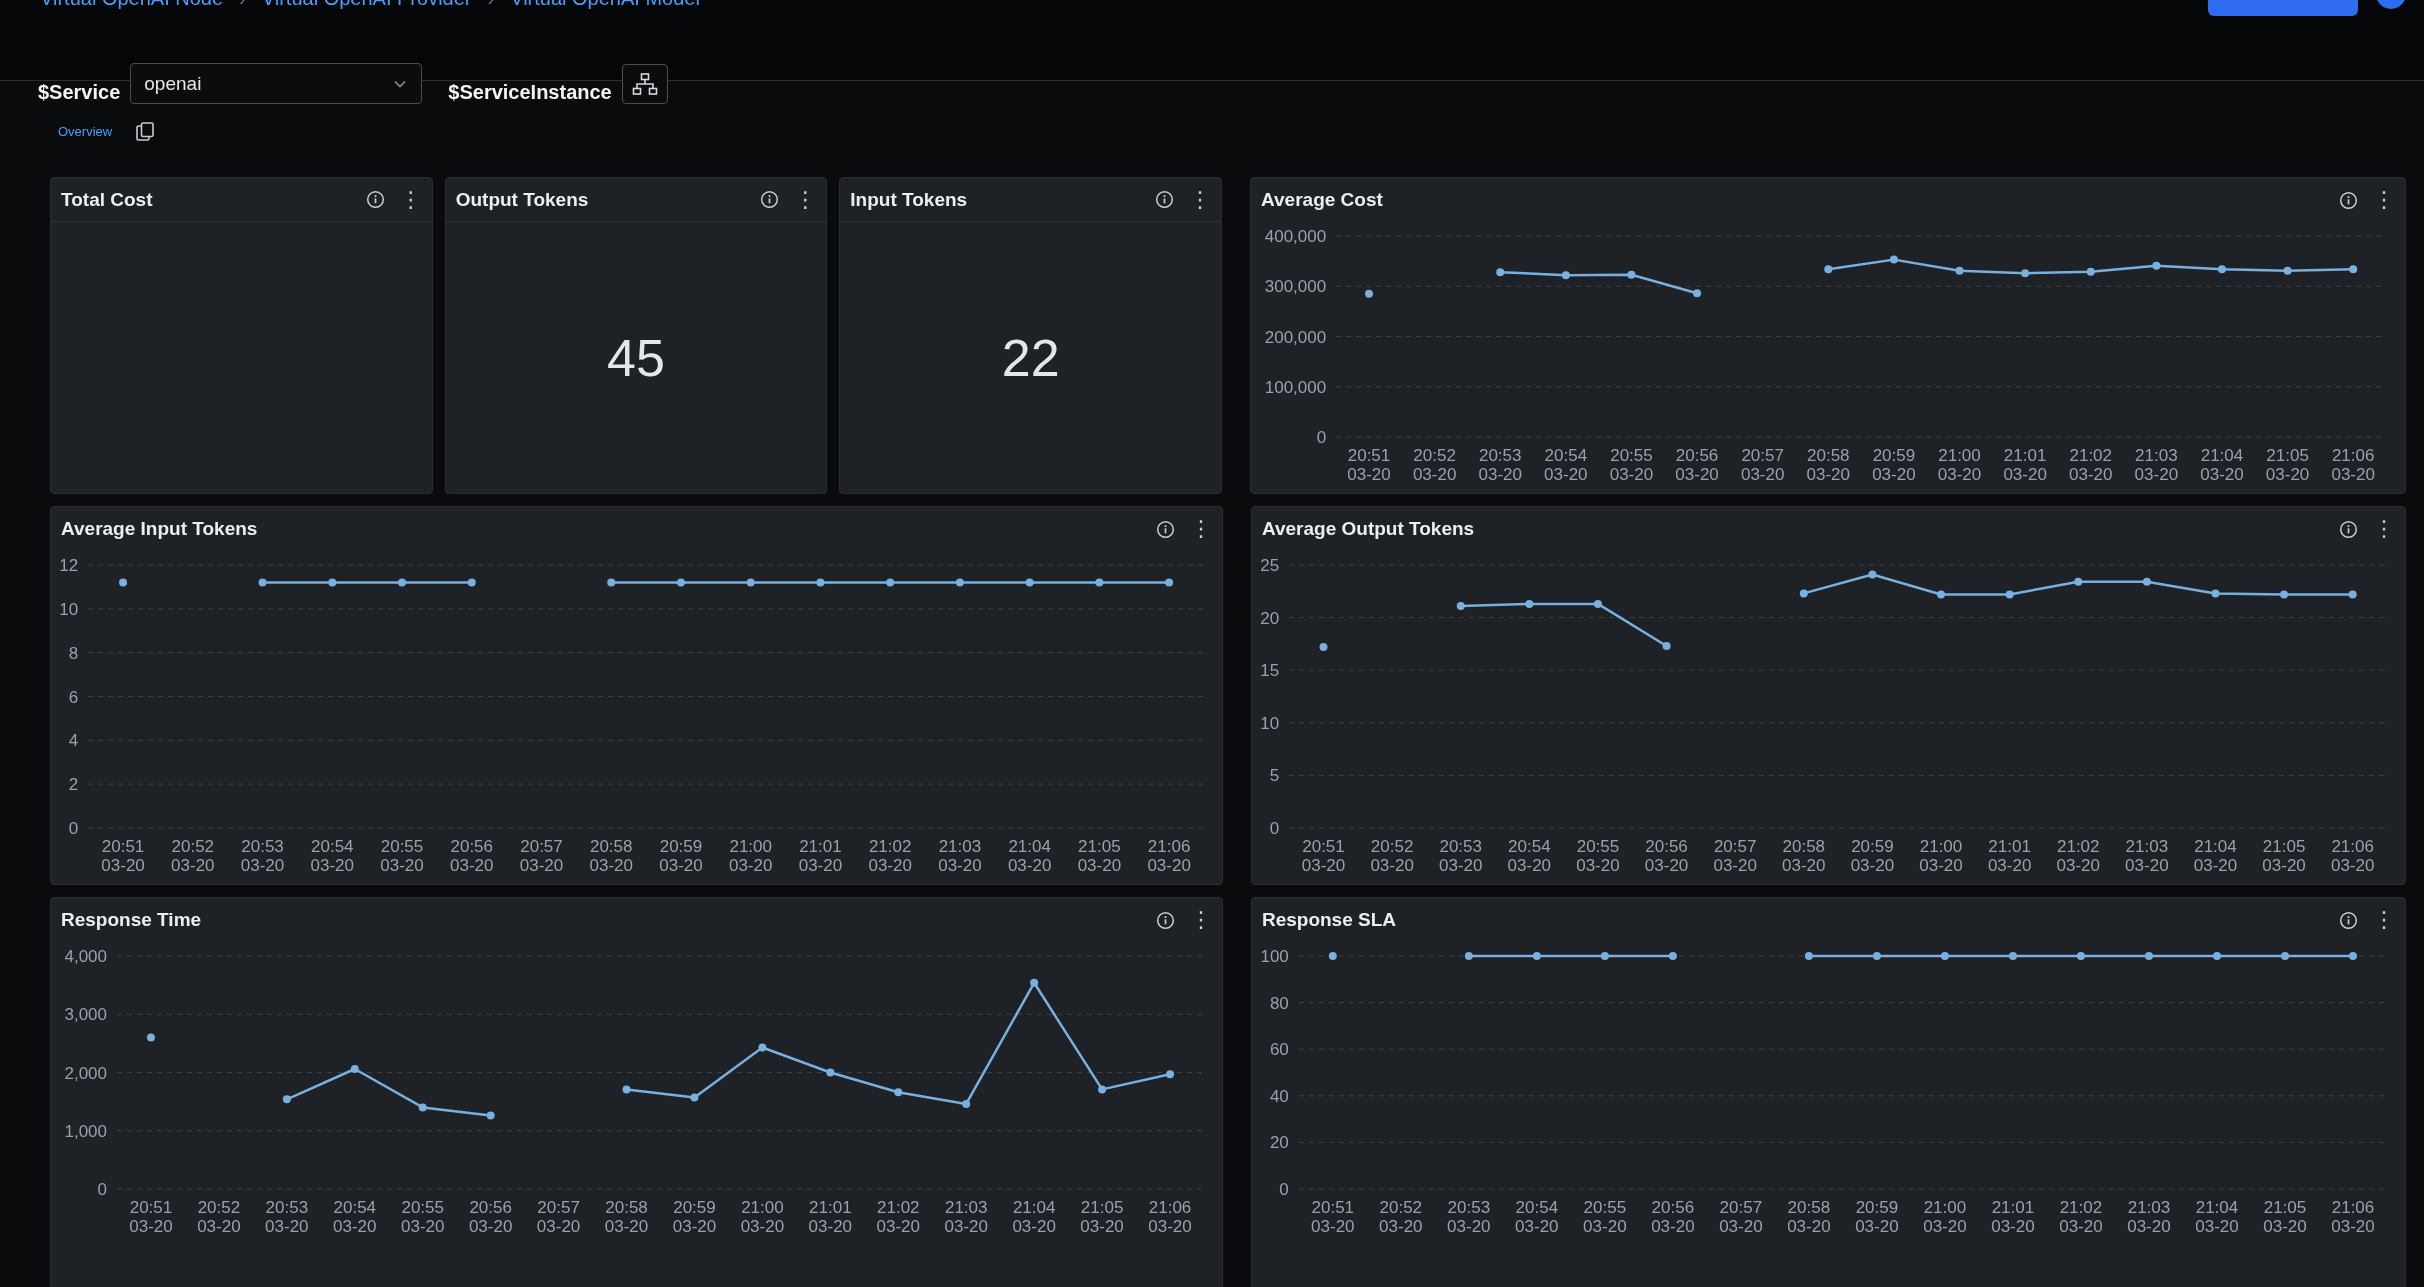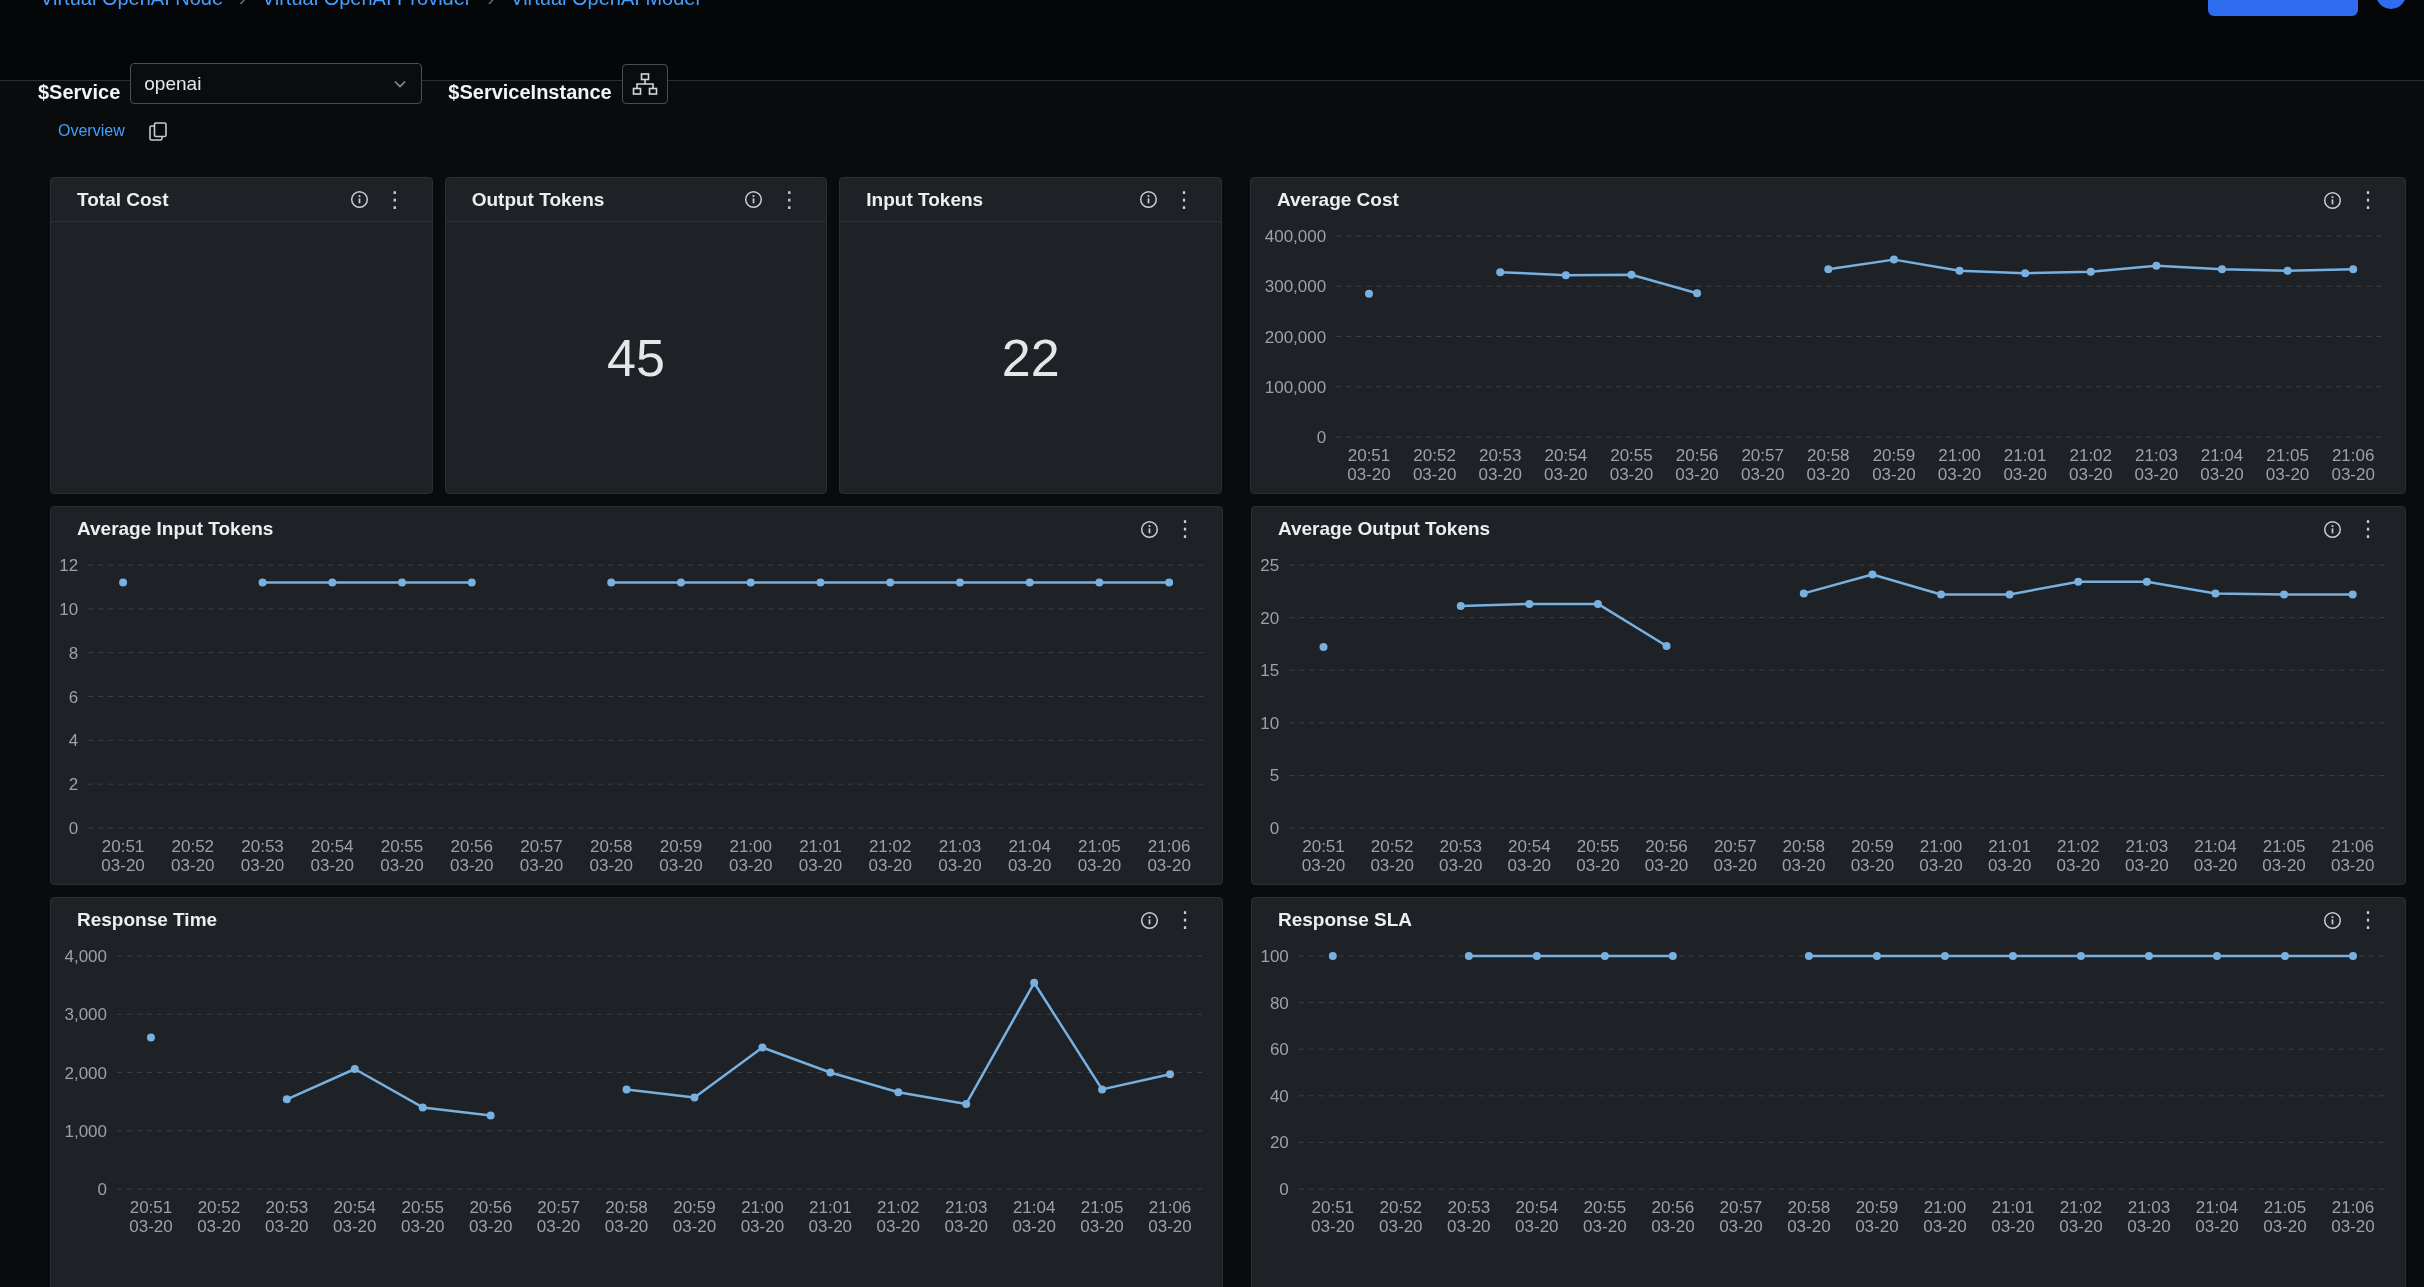--- a/index.html
+++ b/index.html
@@ -24,29 +24,29 @@
             color:#e6e8eb; font-size:19px; cursor:pointer; }
   .select-service { width:292px; margin-right:26px;margin-top:33px; }
   .select-instance { width:437px; margin-right:16px; }
   .chevron { color:#8b9099; display:flex; align-items:center; }
   .icon-btn { width:46px; height:40px; background:#0b0c0e; border:1px solid #4a4d52; border-radius:4px;
               display:flex; align-items:center; justify-content:center; color:#d2d5da; cursor:pointer; }
 
   
   .main { padding:0 18px 0 50px; }
   .tabs-row { display:flex; align-items:center; gap:22px; margin:36px 0 0 8px; height:28px; }
-  .tab { color:#459fff; font-size:16px; cursor:pointer; }
+  .tab { color:#459fff; font-size:13px; cursor:pointer; }
   .copy-icon-wrap { color:#c6cad0; display:flex; align-items:center; cursor:pointer; }
 
   .cards { margin-top:32px; display:flex; flex-direction:column; gap:12px; }
   .row { display:flex; gap:12px; }
   .card { background:#1e2126; border:1px solid #2a2d33; border-radius:4px; overflow:hidden;
           display:flex; flex-direction:column; }
   .card-header { height:44px; min-height:44px; display:flex; align-items:center;
-                 justify-content:space-between; padding:0 26px; }
+                 justify-content:space-between; padding:0 10px; }
   .card-title { color:#eceef0; font-size:19px; font-weight:700; }
   .header-icons { display:flex; align-items:center; gap:15px; color:#c9cdd3; }
   .info-icon { display:flex; align-items:center; cursor:pointer; }
   .kebab { font-size:22px; line-height:1; cursor:pointer; }
 
   .w-stat { width:385px; }
   .w-left { width:1181px; }
   .w-right { width:1163px;margin-left:16px; }
   .h-r1 { height:317px; }
   .h-r2 { height:379px; }

